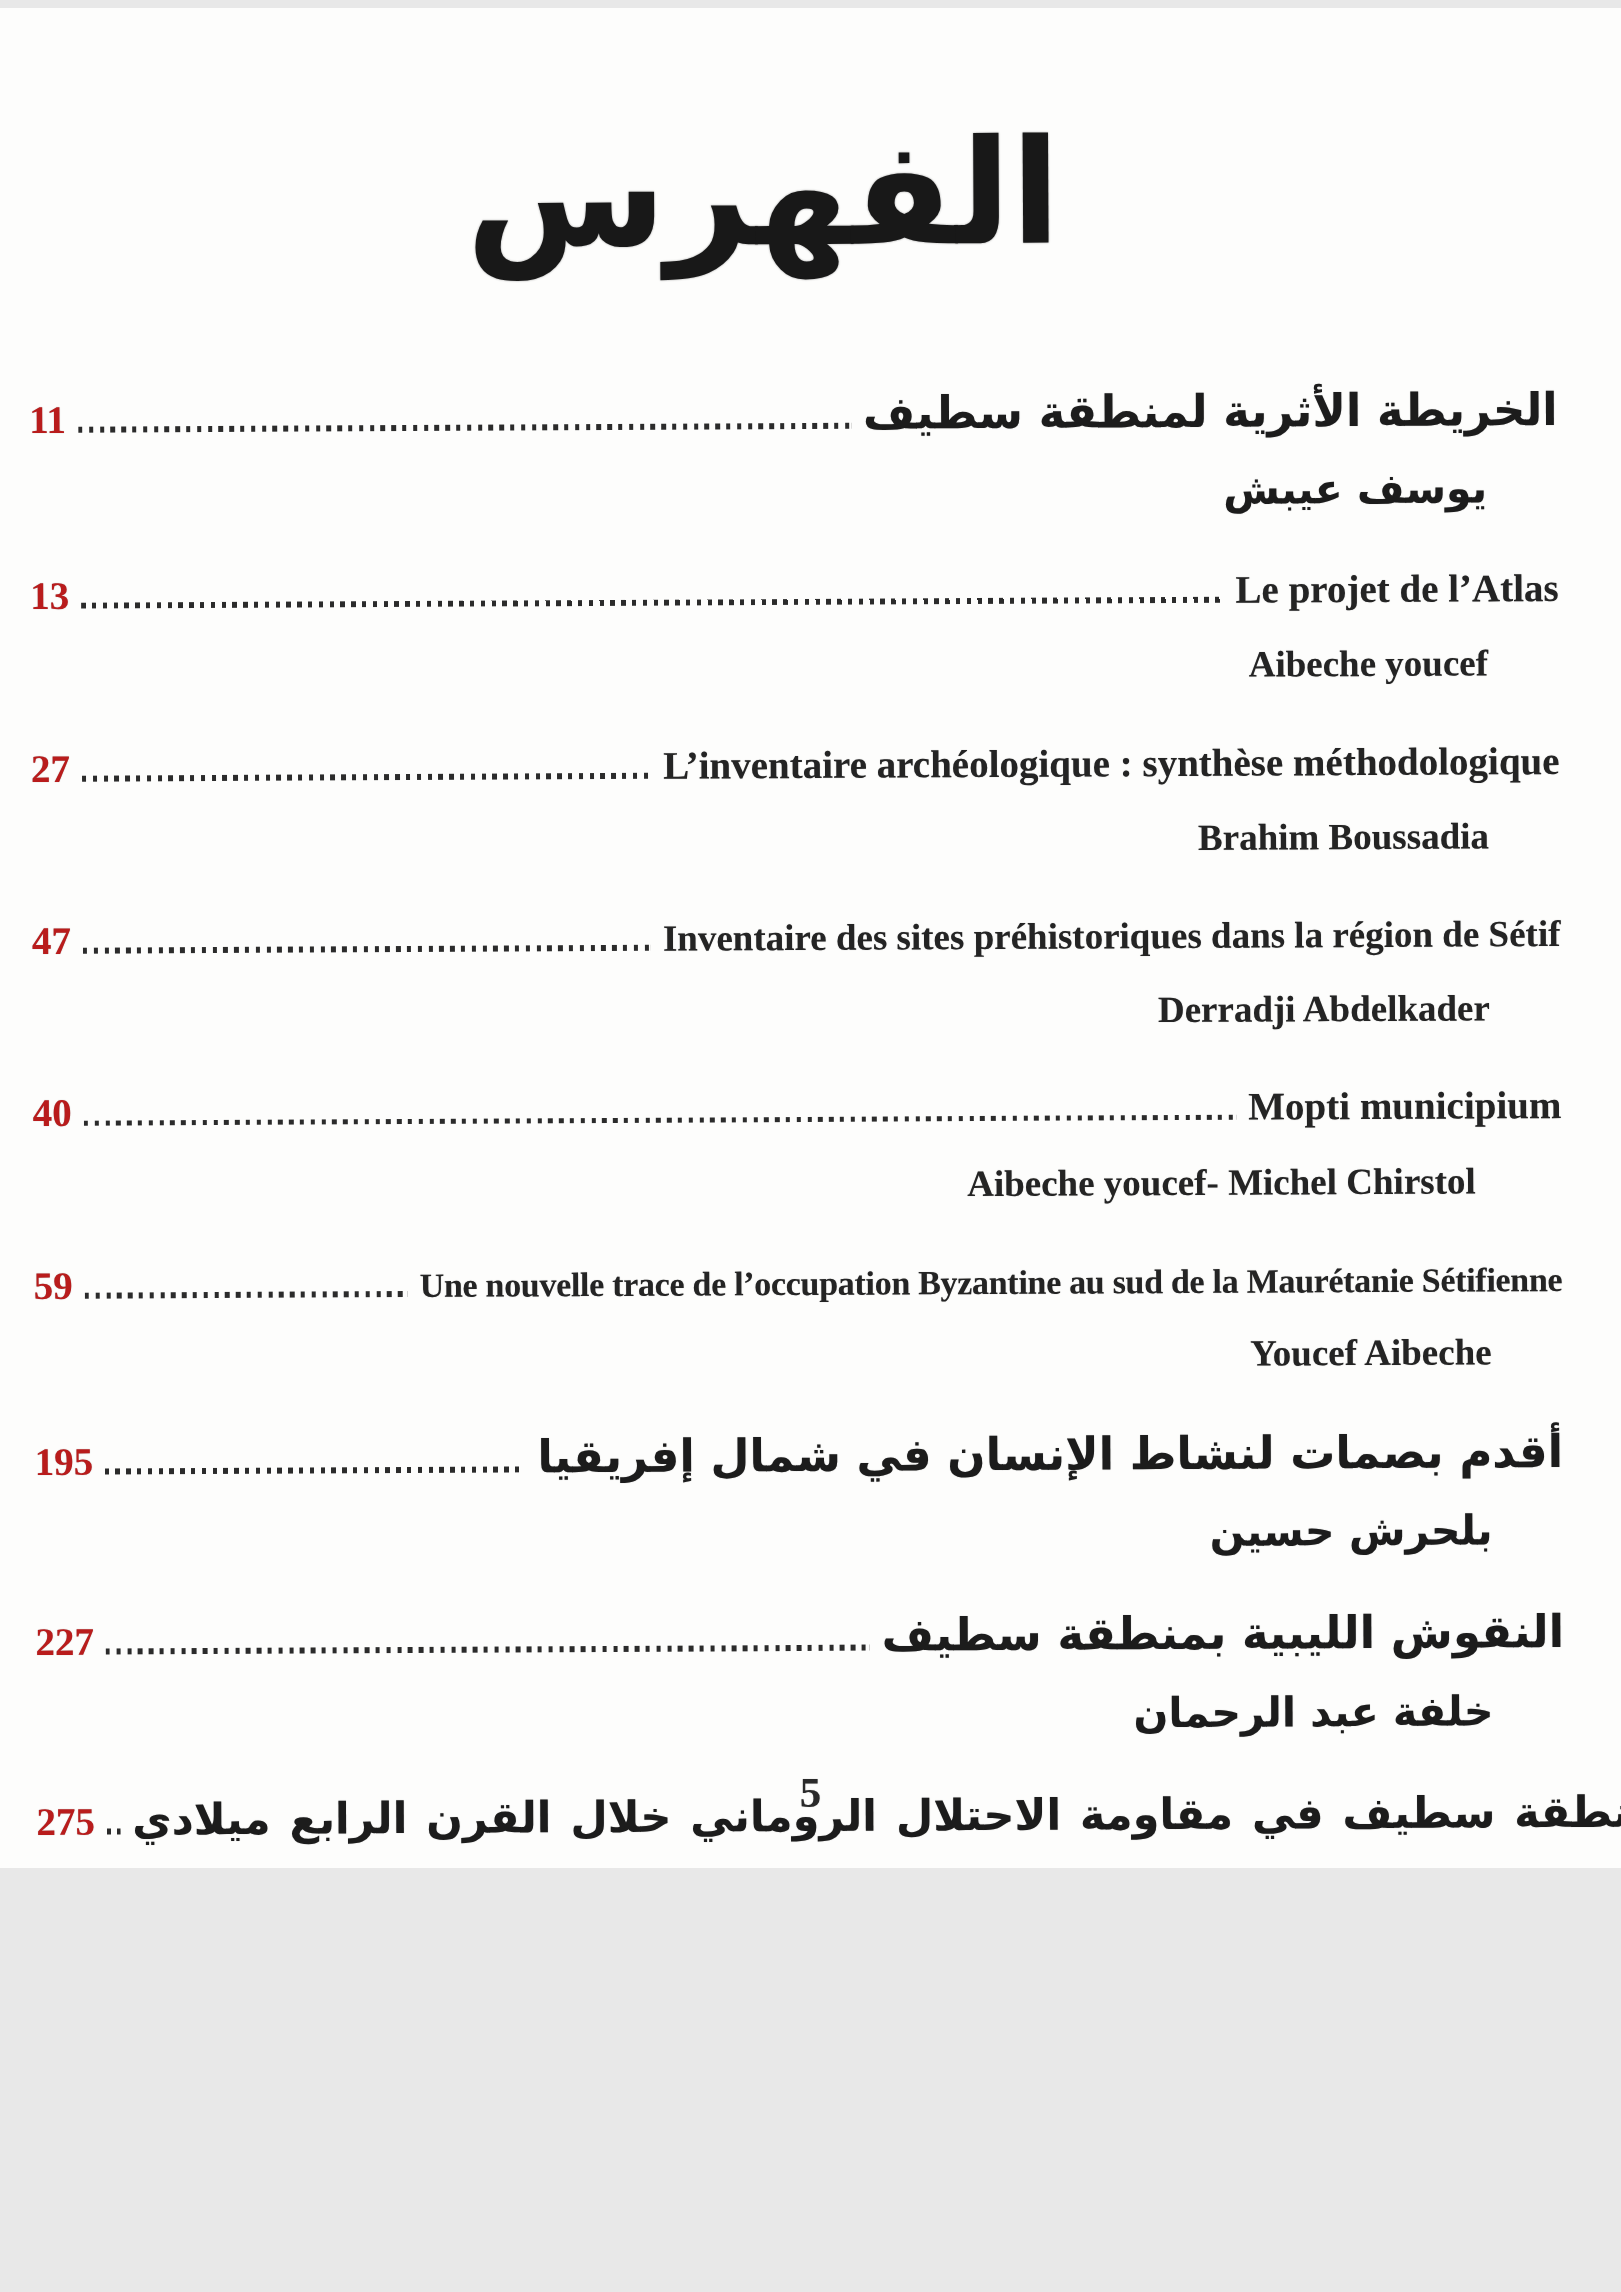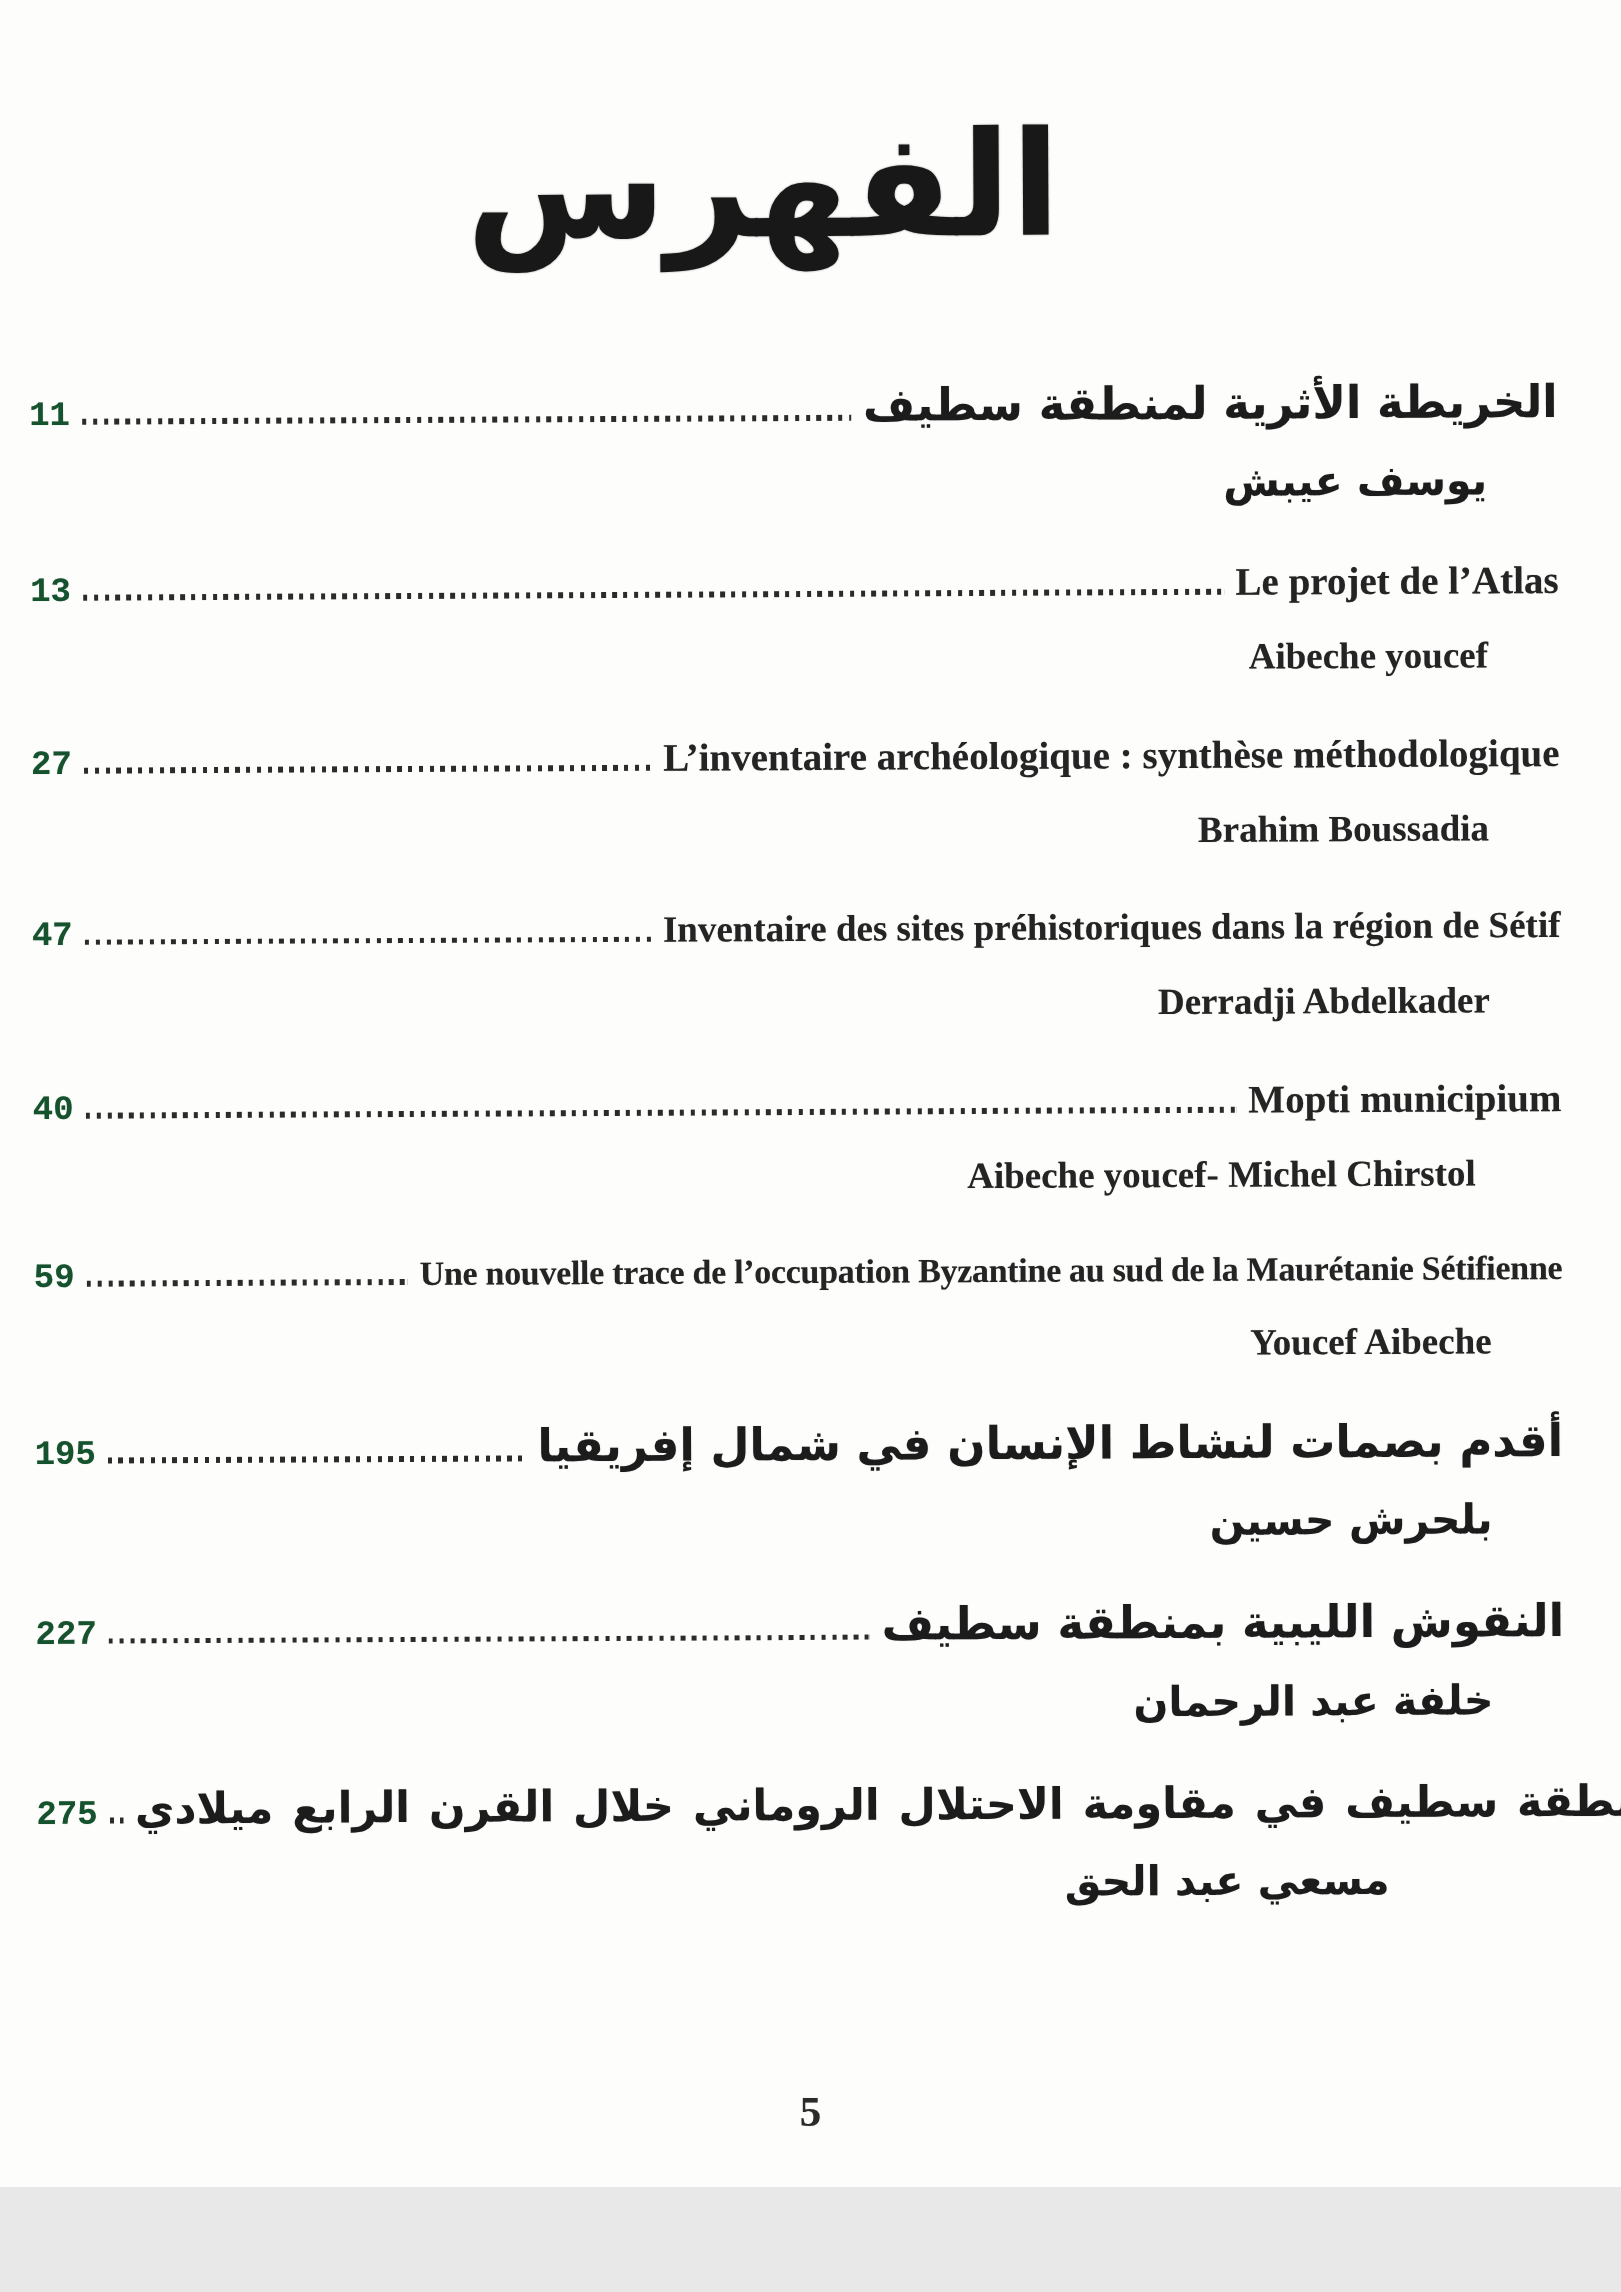--- a/index.html
+++ b/index.html
@@ -3,22 +3,22 @@
 <meta charset="utf-8">
 <style>
   html, body {
     margin: 0;
     padding: 0;
     background: #e8e8e8;
   }
   .page {
     position: relative;
     width: 1621px;
-    height: 2187px;
-    margin: 0 auto;
+    height: 1860px;
+    margin: 8px auto;
     background: #fdfdfc;
     box-sizing: border-box;
     padding: 0 65px 0 27.4px;
     overflow: hidden;
     color: #1e1e1e;
   }
   .scan-tilt {
     transform: rotate(-0.3deg);
     transform-origin: 50% 0;
   }
@@ -41,25 +41,25 @@
   
   .toc { margin-top: 110px; }
   .entry { margin-bottom: 45px; }
   .row {
     display: flex;
     align-items: baseline;
     white-space: nowrap;
   }
   .num {
     flex: 0 0 auto;
-    font-family: Liberation Mono, monospace;
-    font-weight: bold;
-    font-size: 34px;
+    font-family: Liberation Serif, serif;
+    font-weight: bold;
+    font-size: 39px;
     line-height: 1.4;
-    color: #14532d;
+    color: #b91c1c;
     text-shadow: 0 0 1px rgba(30,30,30,0.35);
   }
   .leader {
     flex: 1 1 0;
     min-width: 13.7px;
     height: 5.9px;
     margin: 0 11.8px 0 11.8px;
     background-image: repeating-linear-gradient(to right, #2b2b2b 0 4.4px, transparent 4.4px 10.8px);
     background-position: left bottom;
   }

